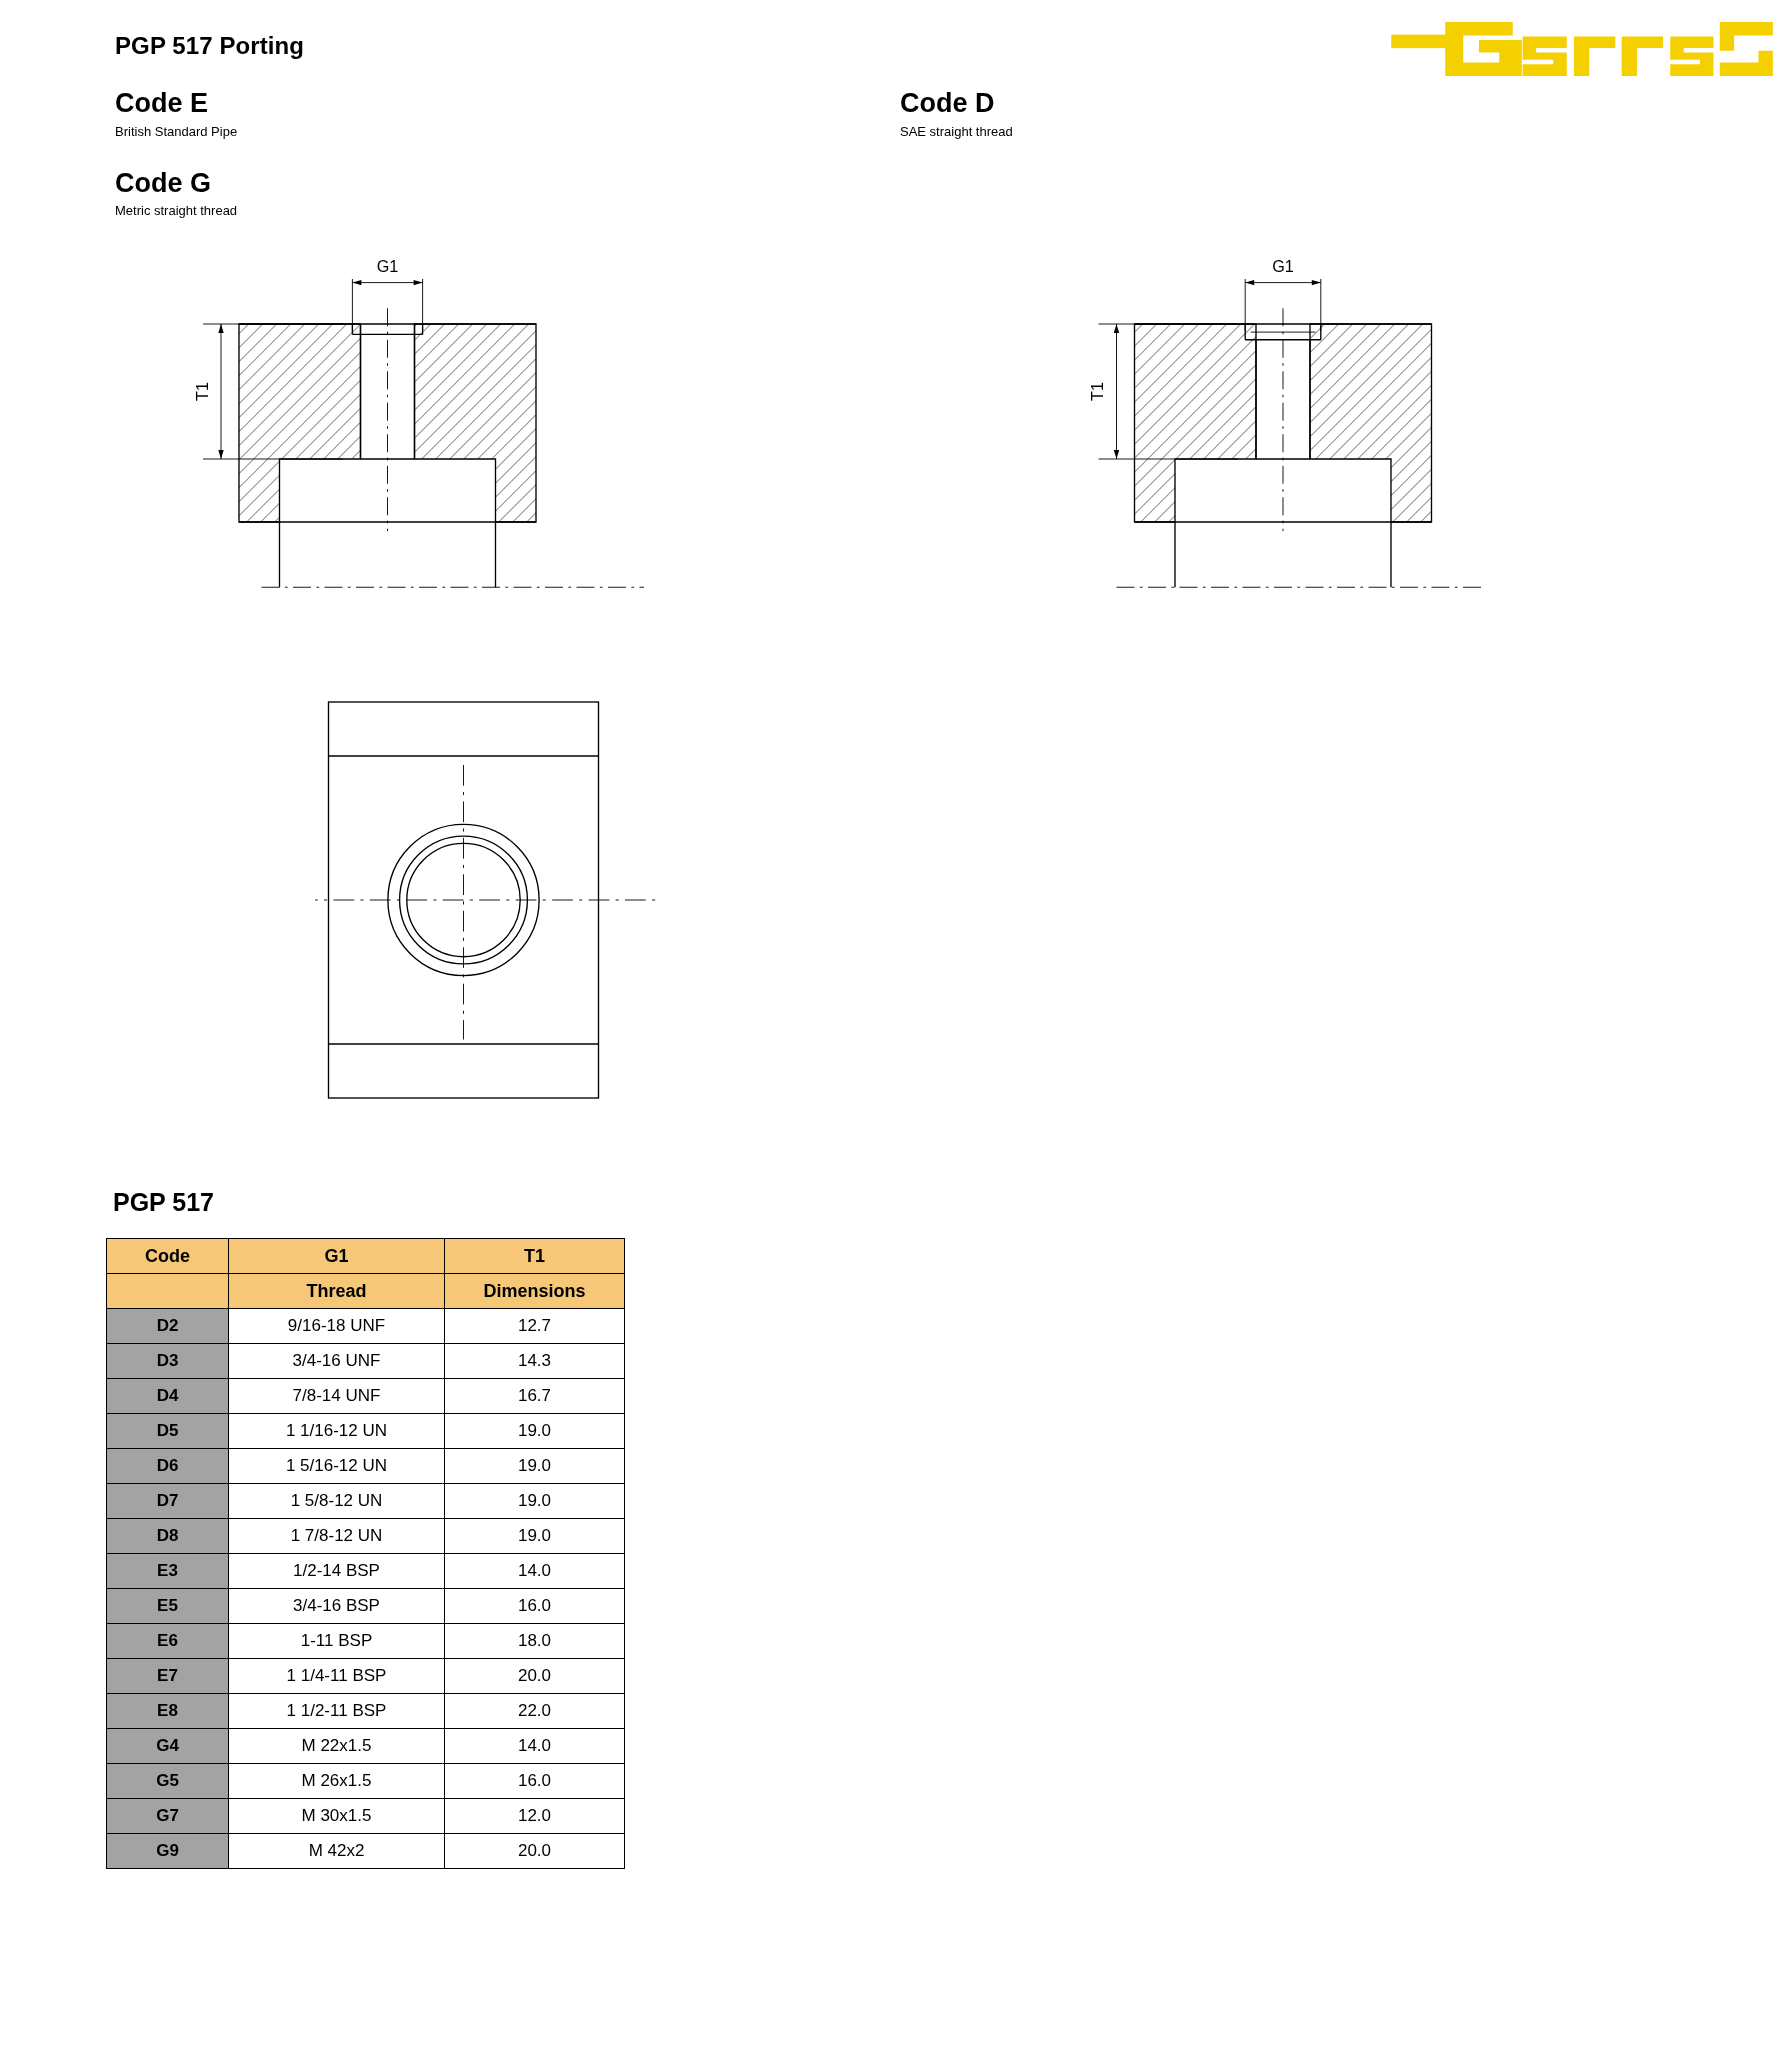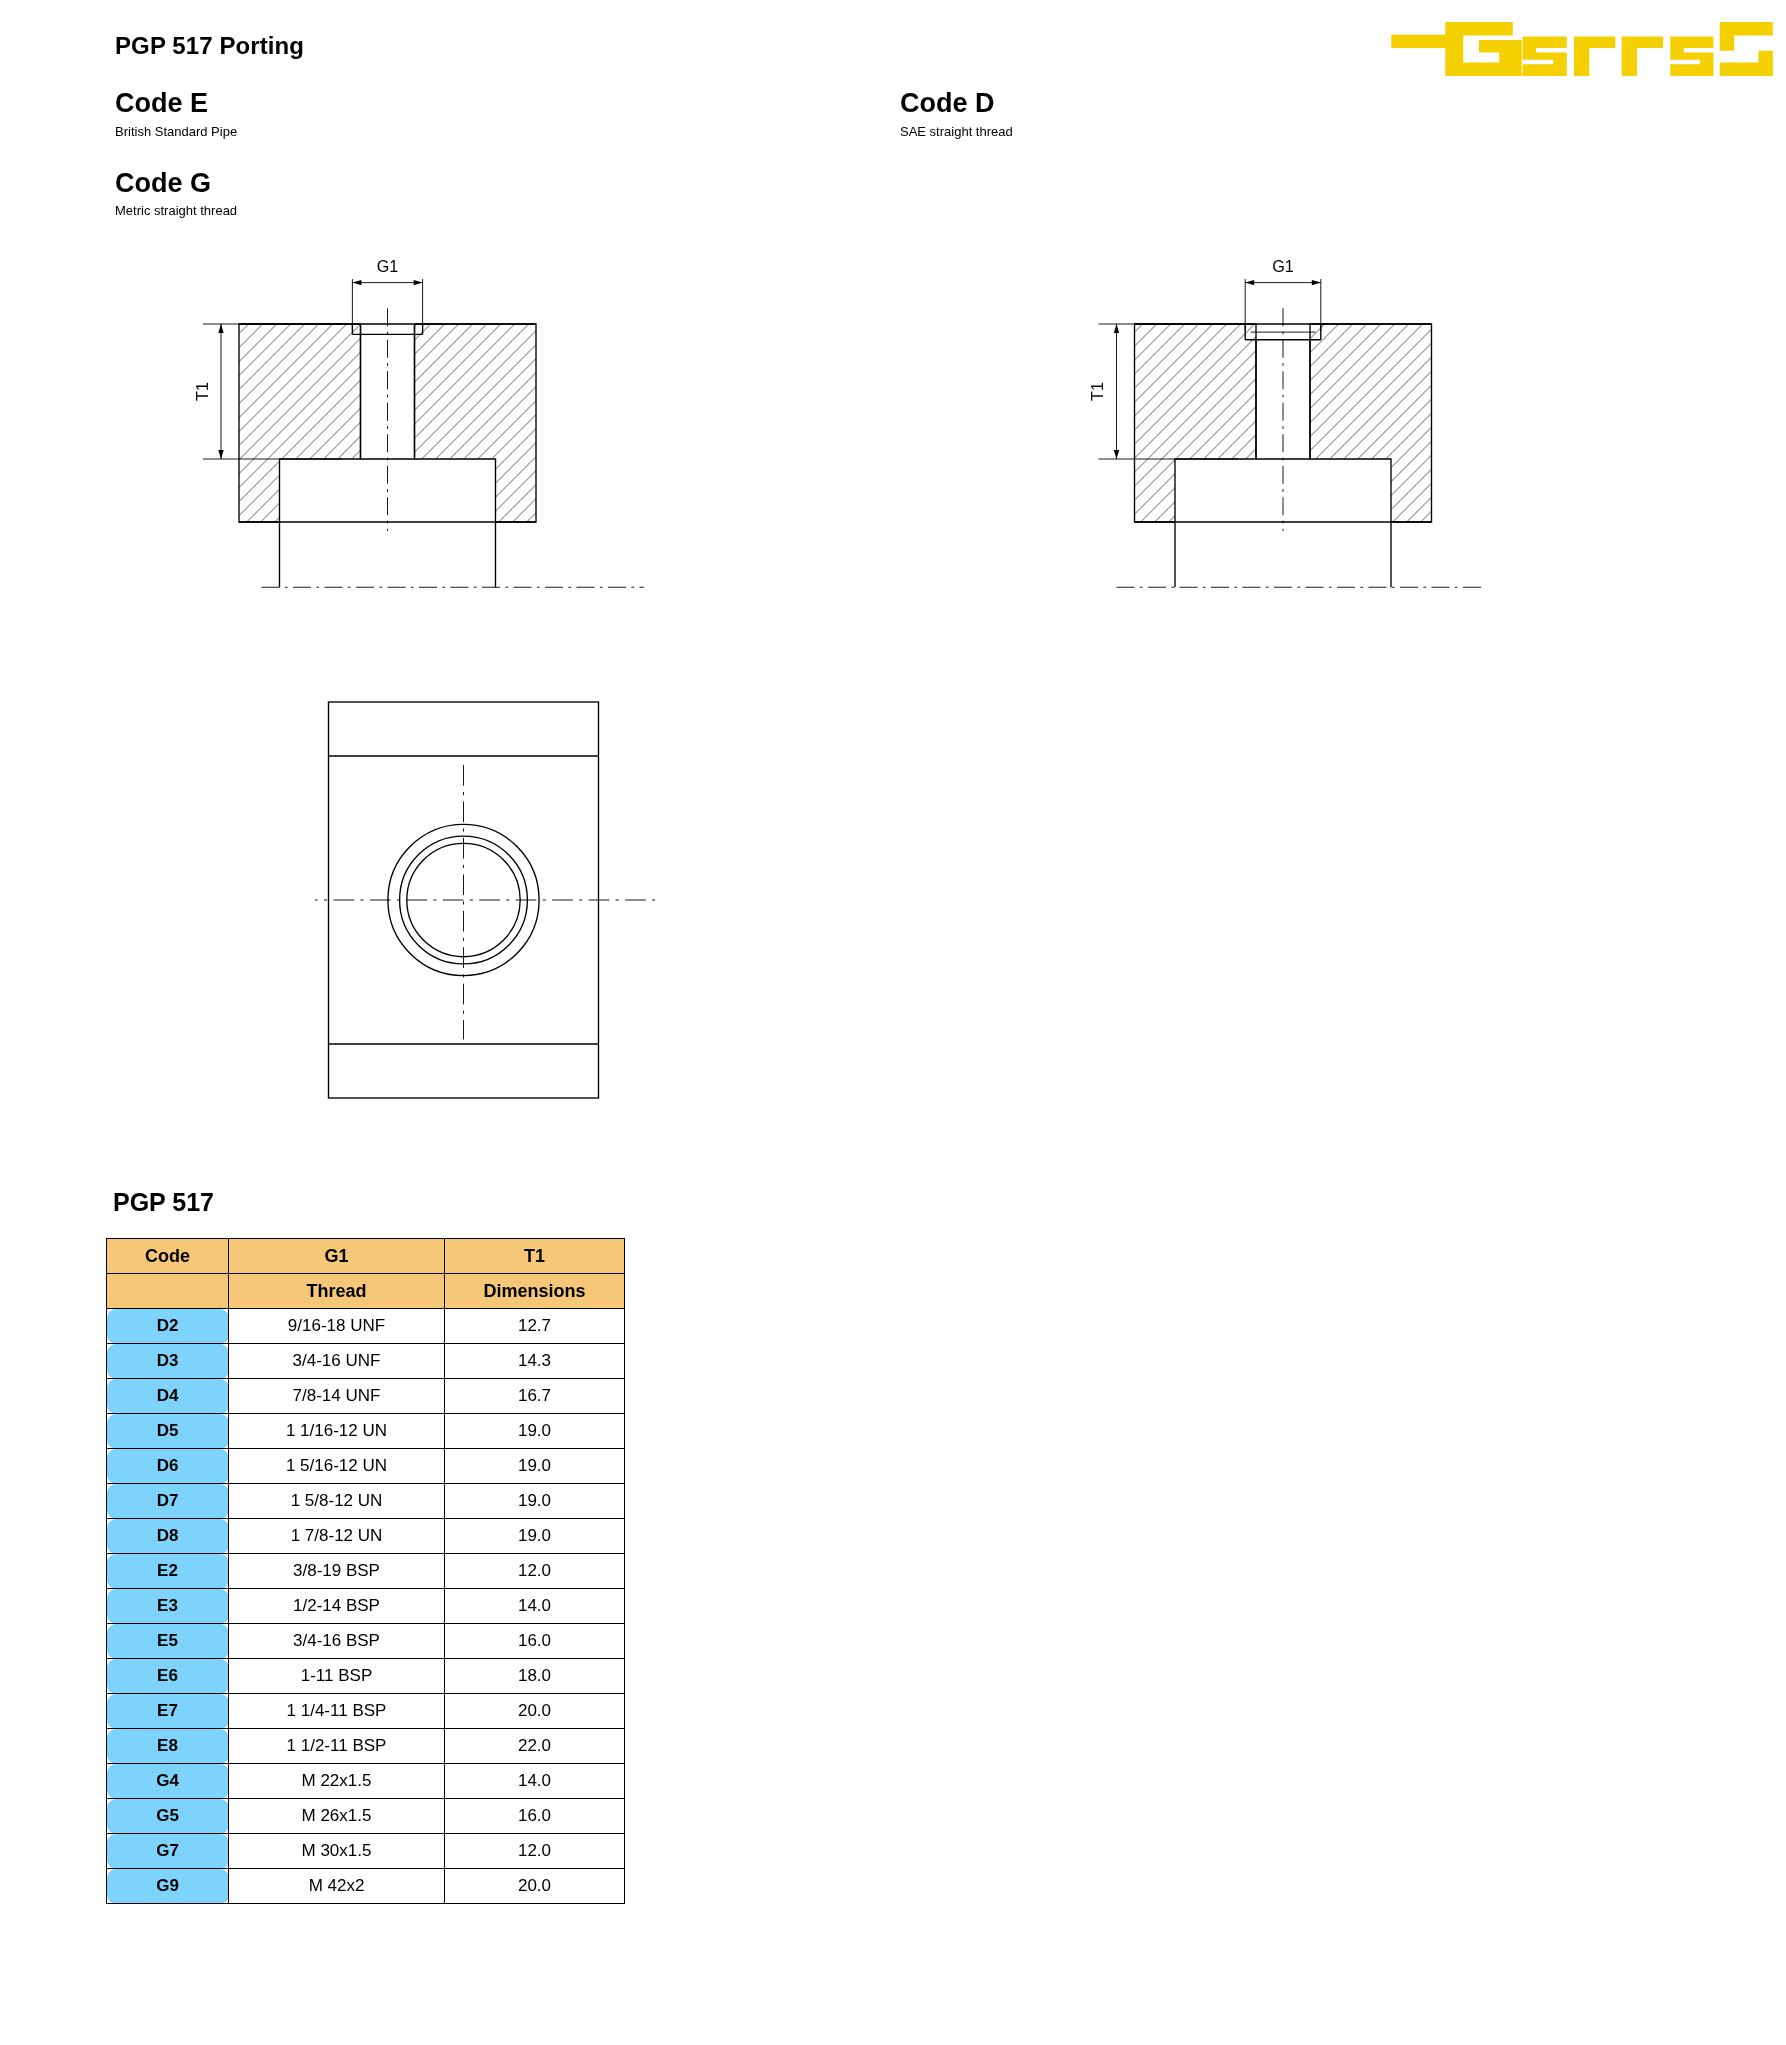--- a/index.html
+++ b/index.html
@@ -87,23 +87,22 @@
 
   .spec-table thead th {
     background: #f7c778;
     font-weight: bold;
     font-size: 18px;
   }
   .spec-table thead th.blank {
     background: #f7c778;
   }
   .spec-table tbody td.code-cell {
-    background: #7dd3fc;
-    font-weight: bold;
-    border-radius: 9px;
+    background: #a3a3a3;
+    font-weight: bold;
   }
 </style>
 </head>
 <body>
 
 <div class="logo">
   <svg width="383" height="72" viewBox="0 0 850 160" xmlns="http://www.w3.org/2000/svg">
     <g fill="#f5d000">
 
       <rect x="0" y="48" width="150" height="30"></rect>
@@ -286,25 +285,20 @@
         <td class="col-code code-cell">D7</td>
         <td class="col-g1">1 5/8-12 UN</td>
         <td class="col-t1">19.0</td>
       </tr>
       <tr>
         <td class="col-code code-cell">D8</td>
         <td class="col-g1">1 7/8-12 UN</td>
         <td class="col-t1">19.0</td>
       </tr>
       <tr>
-        <td class="col-code code-cell">E2</td>
-        <td class="col-g1">3/8-19 BSP</td>
-        <td class="col-t1">12.0</td>
-      </tr>
-      <tr>
         <td class="col-code code-cell">E3</td>
         <td class="col-g1">1/2-14 BSP</td>
         <td class="col-t1">14.0</td>
       </tr>
       <tr>
         <td class="col-code code-cell">E5</td>
         <td class="col-g1">3/4-16 BSP</td>
         <td class="col-t1">16.0</td>
       </tr>
       <tr>

